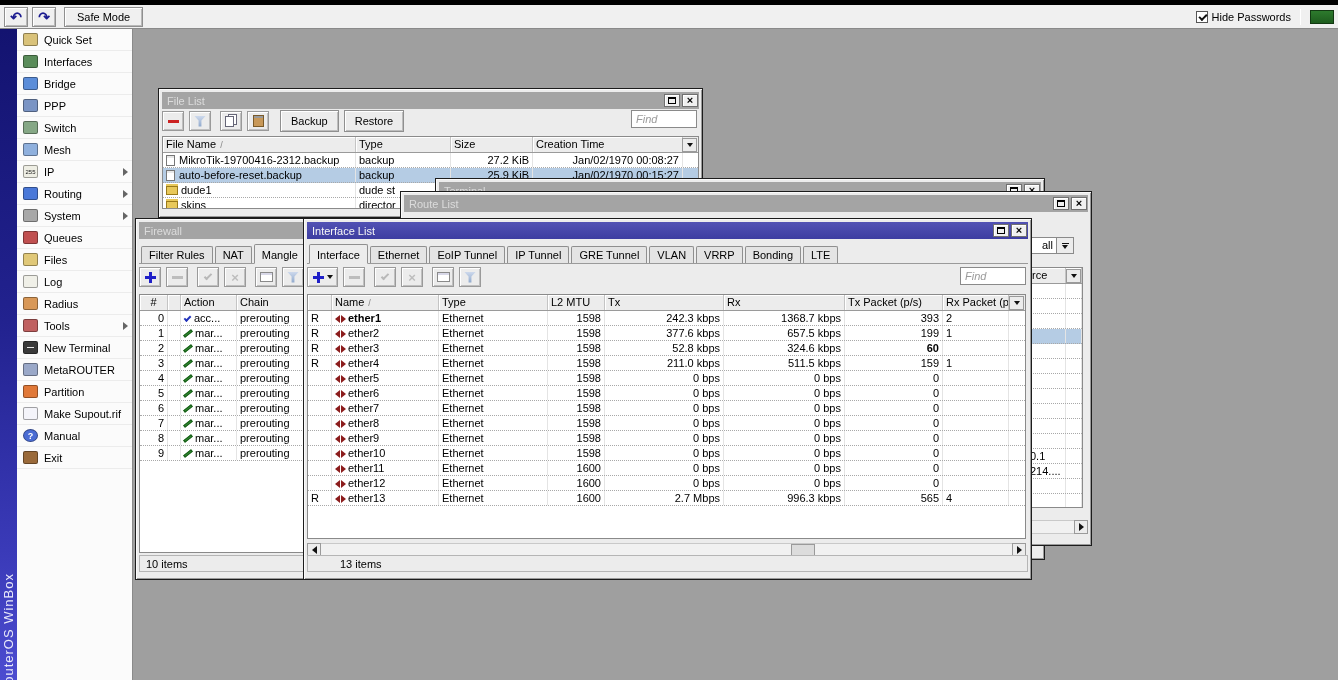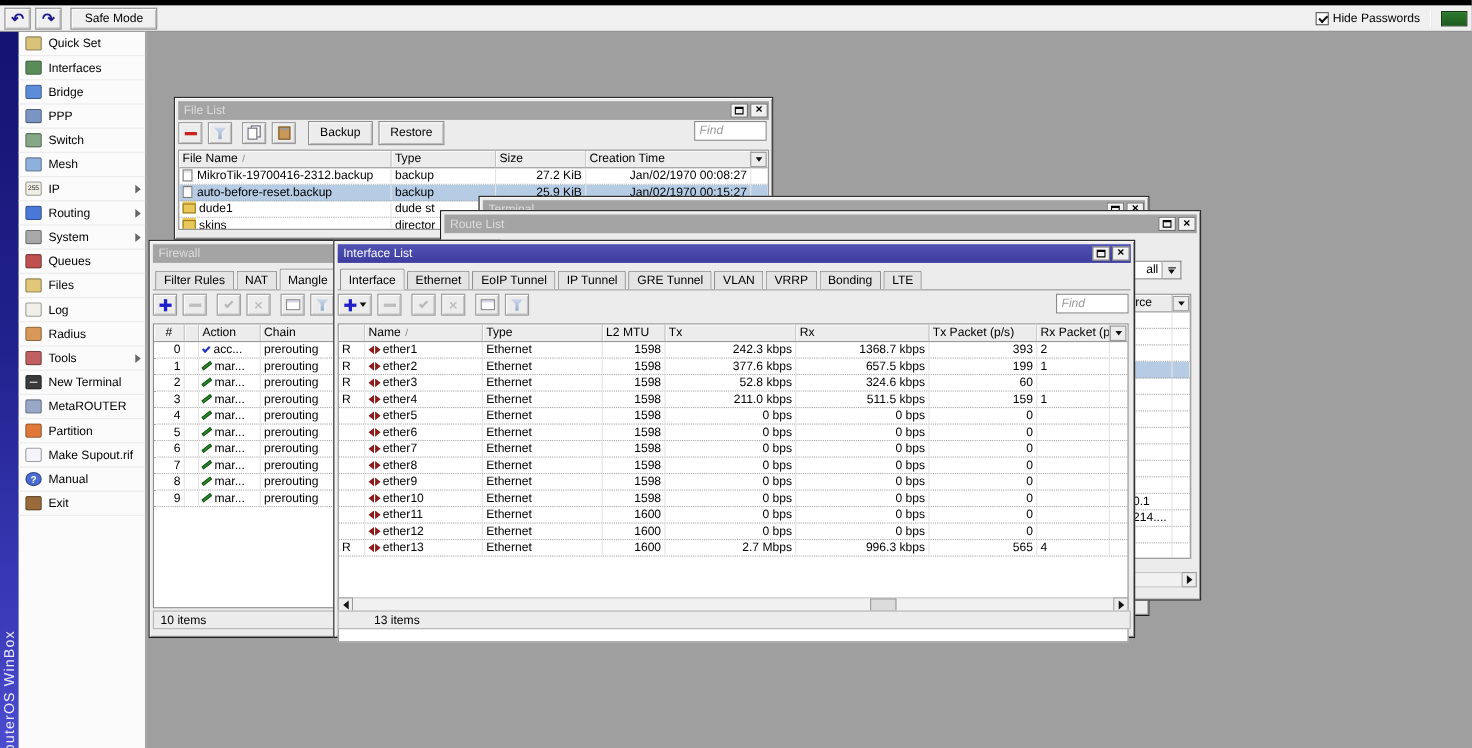--- a/index.html
+++ b/index.html
@@ -540,35 +540,35 @@
         <span class="ic-x">×</span>
       </div>
     <div class="btn22" style="margin-left:4px;">
         <div class="ic-card"></div>
       </div>
     <div class="btn22">
         <div class="ic-funnel"></div>
       </div>
   </div>
   <input class="findbox" style="right: 5px; top: 48px;" placeholder="Find">
-  <div class="grid" style="left:3px; top:75px; width:719px; height:290px;">
+  <div class="grid" style="left:3px; top:75px; width:719px; height:245px;">
     <div class="hdr">
       <div class="c" style="width:24px;"></div>
       <div class="c" style="width:107px;"><span>Name</span><span class="sortm">/</span></div>
       <div class="c" style="width:109px;">Type</div>
       <div class="c" style="width:57px;">L2 MTU</div>
       <div class="c" style="width:119px;">Tx</div>
       <div class="c" style="width:121px;">Rx</div>
       <div class="c" style="width:98px;">Tx Packet (p/s)</div>
       <div class="c" style="width:66px;">Rx Packet (p/</div>
     </div>
     <div id="if-rows">
         <div class="row">
           <span class="c" style="width: 24px;">R</span>
-          <span class="c" style="width: 107px;"><span class="nic-ic"></span>ether1</span>
+          <span class="c" style="width: 107px; font-weight: bold;"><span class="nic-ic"></span>ether1</span>
           <span class="c" style="width: 109px;">Ethernet</span>
           <span class="c r" style="width: 57px;">1598</span>
           <span class="c r" style="width: 119px;">242.3 kbps</span>
           <span class="c r" style="width: 121px;">1368.7 kbps</span>
           <span class="c r" style="width: 98px;">393</span>
           <span class="c" style="width: 66px;">2</span>
         </div>
         <div class="row">
           <span class="c" style="width: 24px;">R</span>
           <span class="c" style="width: 107px;"><span class="nic-ic"></span>ether2</span>
@@ -579,21 +579,21 @@
           <span class="c r" style="width: 98px;">199</span>
           <span class="c" style="width: 66px;">1</span>
         </div>
         <div class="row">
           <span class="c" style="width: 24px;">R</span>
           <span class="c" style="width: 107px;"><span class="nic-ic"></span>ether3</span>
           <span class="c" style="width: 109px;">Ethernet</span>
           <span class="c r" style="width: 57px;">1598</span>
           <span class="c r" style="width: 119px;">52.8 kbps</span>
           <span class="c r" style="width: 121px;">324.6 kbps</span>
-          <span class="c r" style="width: 98px;">60</span>
+          <span class="c r" style="width: 98px; font-weight: bold;">60</span>
           <span class="c" style="width: 66px;"></span>
         </div>
         <div class="row">
           <span class="c" style="width: 24px;">R</span>
           <span class="c" style="width: 107px;"><span class="nic-ic"></span>ether4</span>
           <span class="c" style="width: 109px;">Ethernet</span>
           <span class="c r" style="width: 57px;">1598</span>
           <span class="c r" style="width: 119px;">211.0 kbps</span>
           <span class="c r" style="width: 121px;">511.5 kbps</span>
           <span class="c r" style="width: 98px;">159</span>

